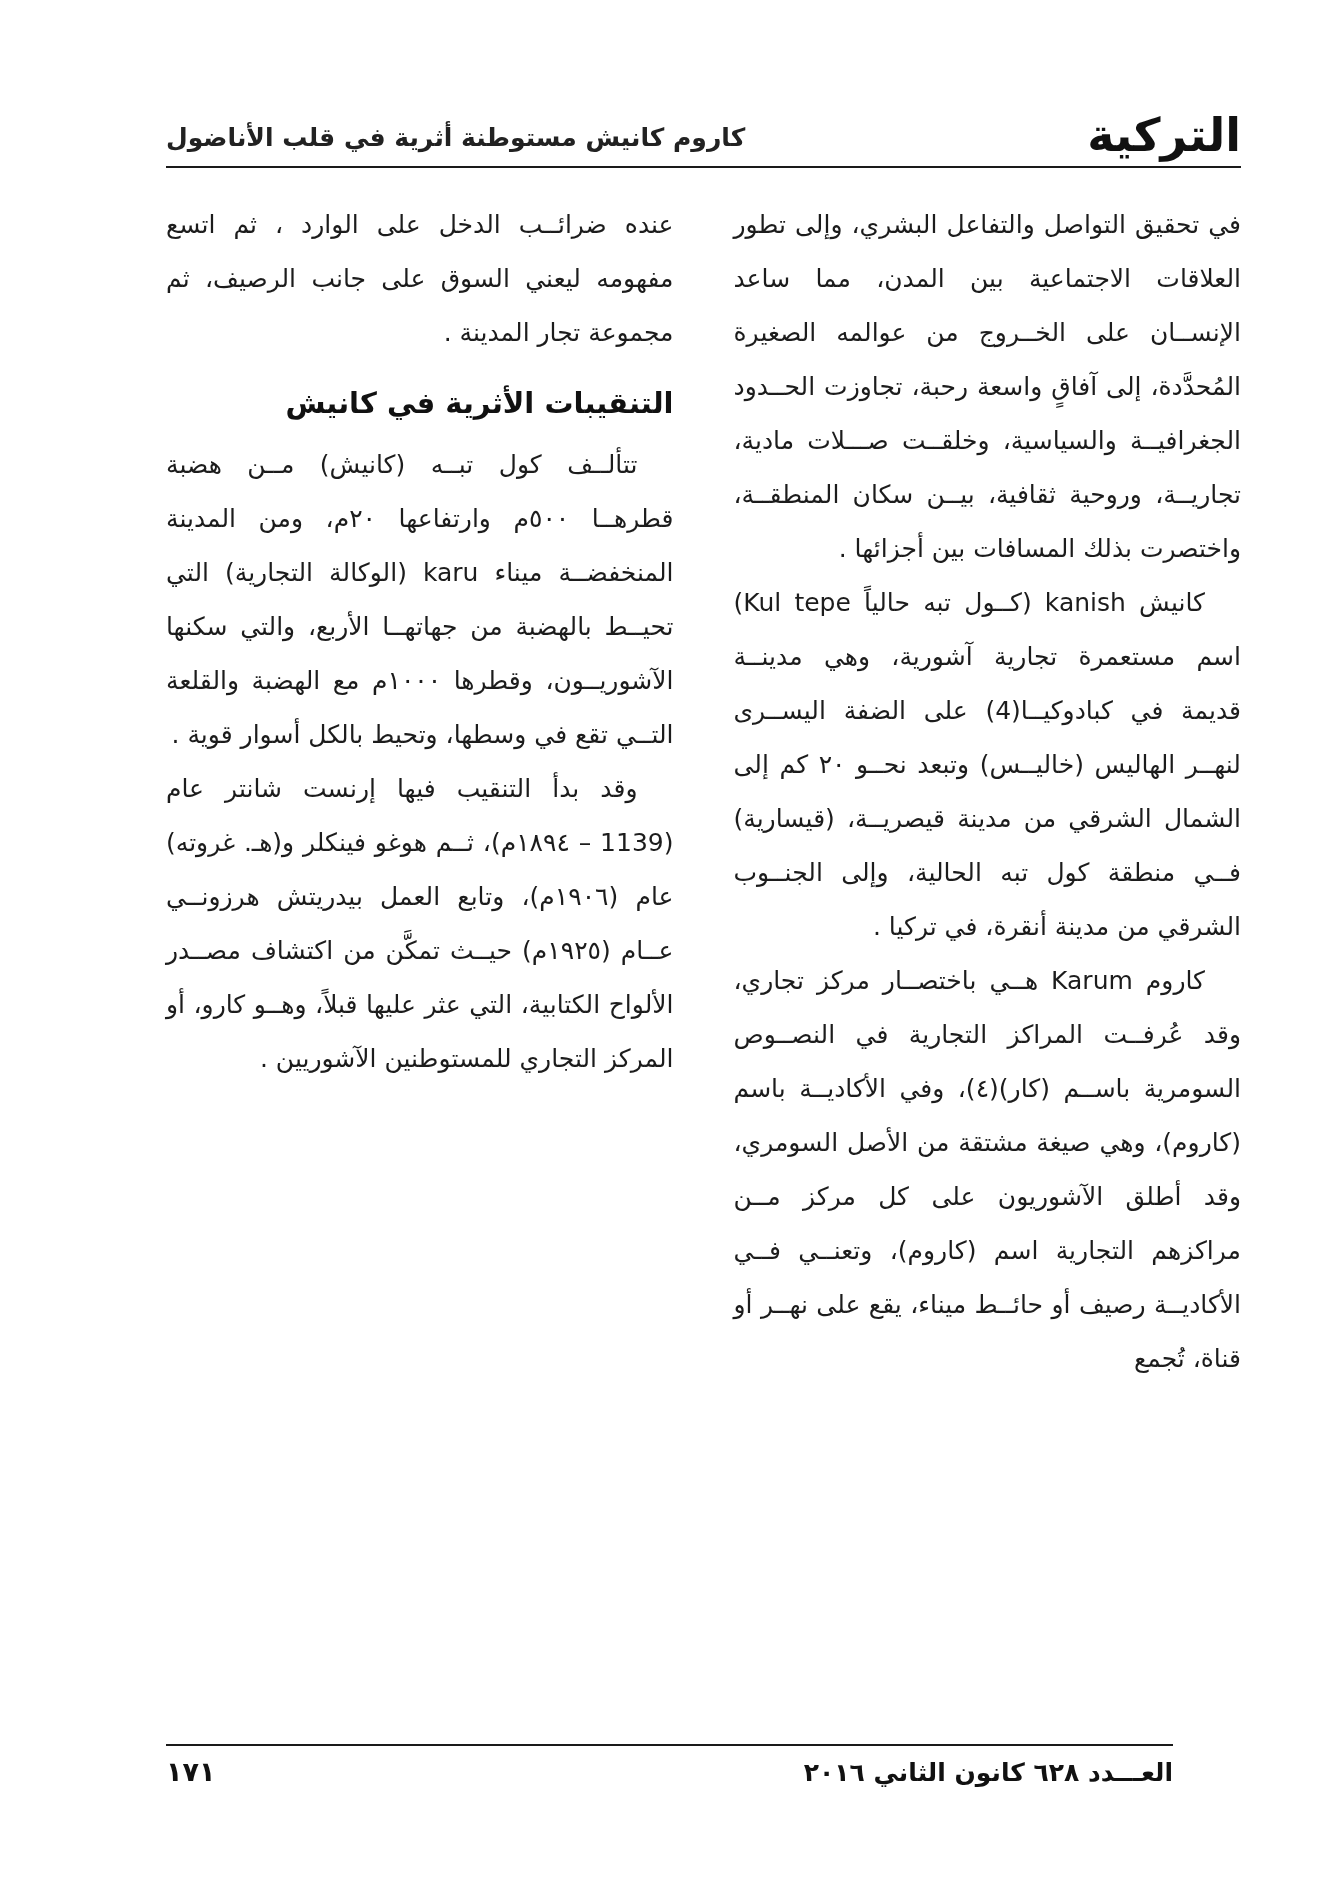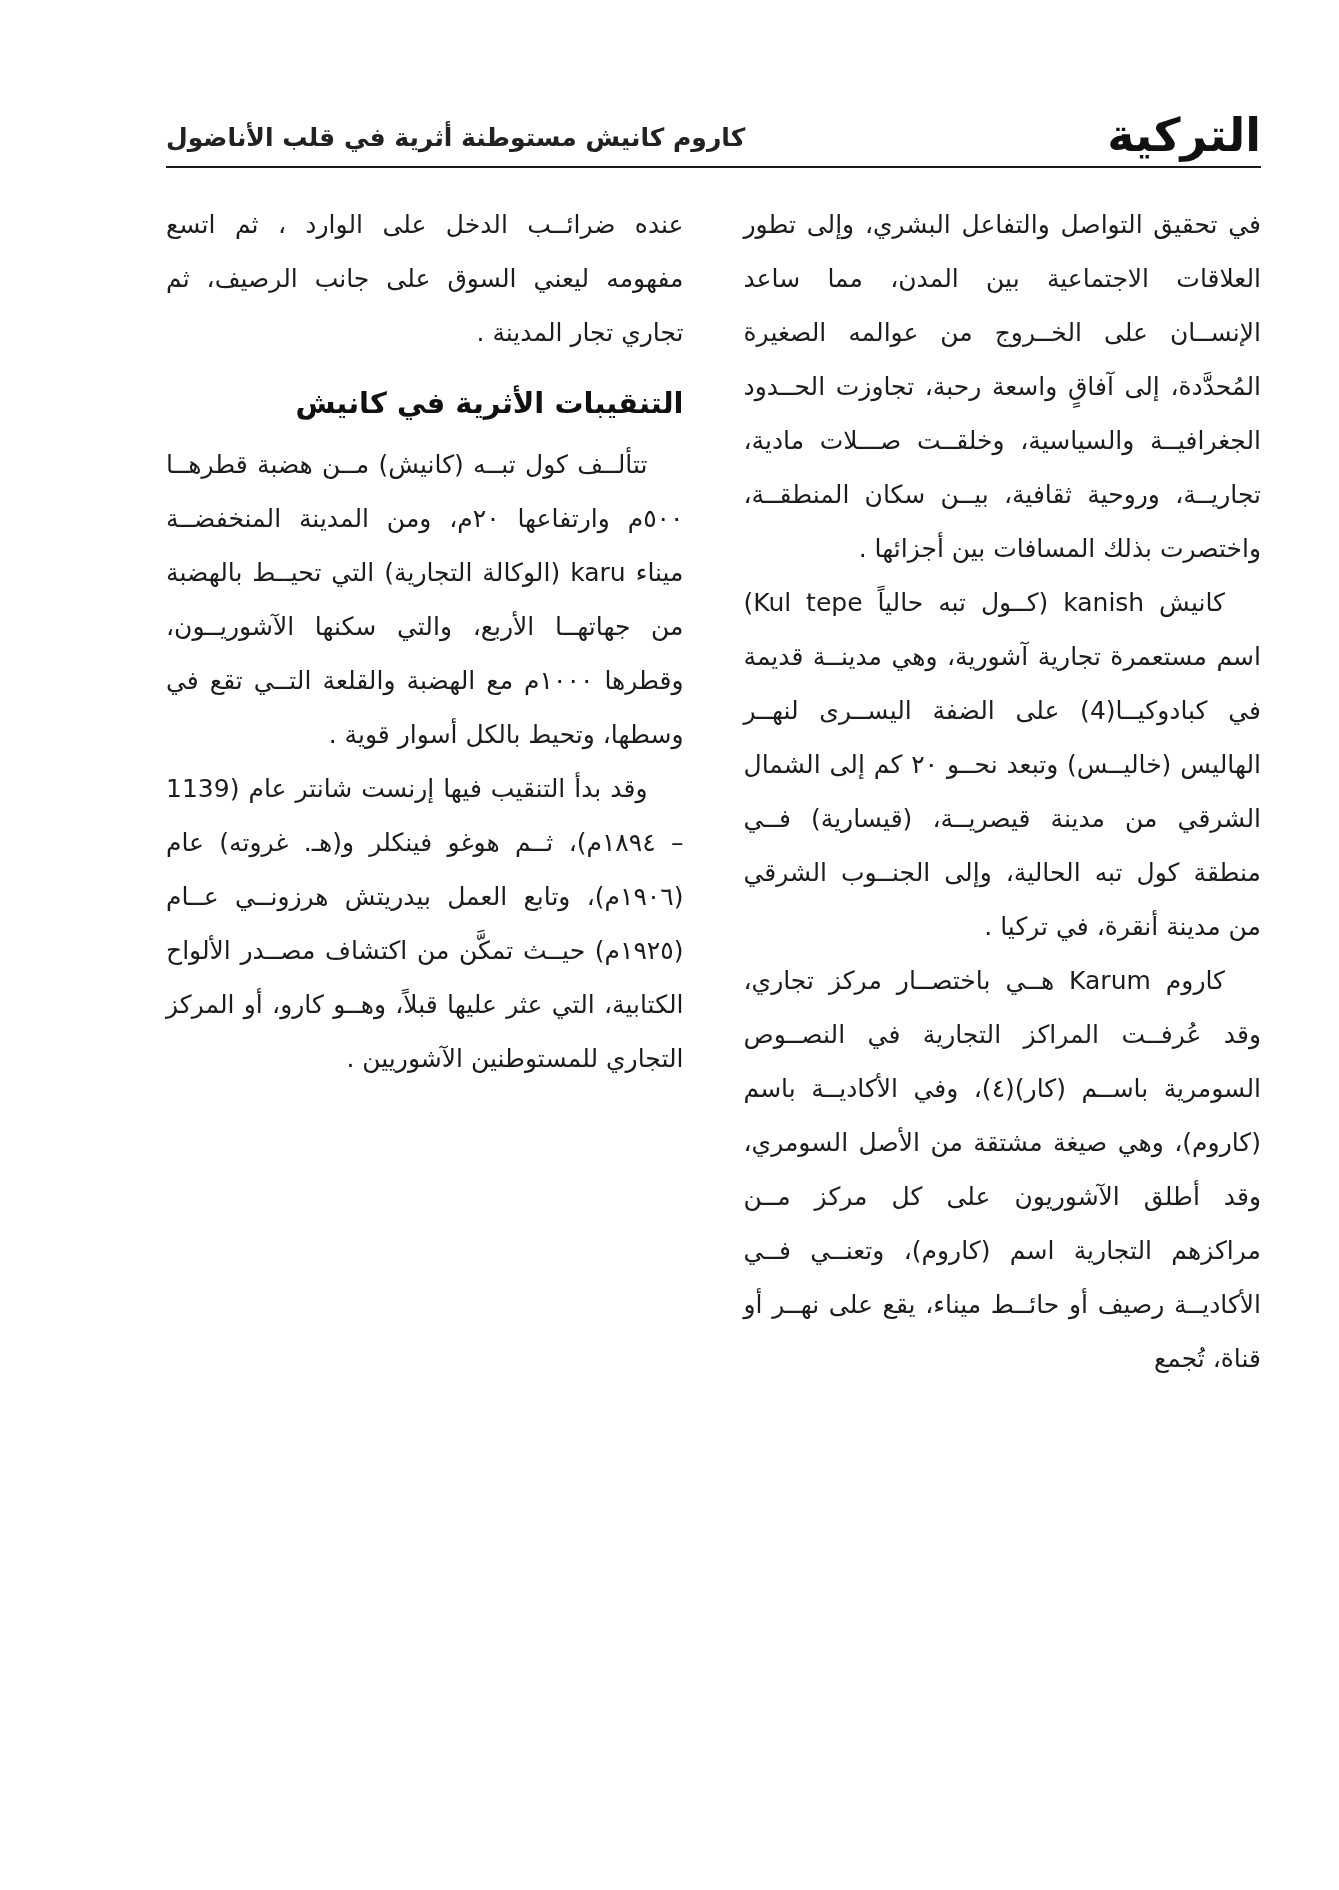--- a/index.html
+++ b/index.html
@@ -7,21 +7,21 @@
   body {
     font-family: "DejaVu Sans", sans-serif;
     color: #1c1c1c;
   }
   .page {
     position: relative;
     width: 1339px;
     height: 1890px;
     margin: 0 auto;
     background: #ffffff;
-    padding: 112px 78px 0 166px;
+    padding: 112px 98px 0 166px;
     overflow: hidden;
   }
   
   .page-header {
     display: flex;
     justify-content: space-between;
     align-items: flex-end;
   }
   .article-title {
     direction: rtl;
@@ -121,22 +121,29 @@
 
   <main class="columns">
 
     <section class="col">
       <p class="no-indent">في تحقيق التواصل والتفاعل البشري، وإلى تطور العلاقات الاجتماعية بين المدن، مما ساعد الإنســان على الخــروج من عوالمه الصغيرة المُحدَّدة، إلى آفاقٍ واسعة رحبة، تجاوزت الحــدود الجغرافيــة والسياسية، وخلقــت صـــلات مادية، تجاريــة، وروحية ثقافية، بيــن سكان المنطقــة، واختصرت بذلك المسافات بين أجزائها .</p>
       <p>كانيش kanish (كــول تبه حالياً Kul tepe) اسم مستعمرة تجارية آشورية، وهي مدينــة قديمة في كبادوكيــا(4) على الضفة اليســرى لنهــر الهاليس (خاليــس) وتبعد نحــو ٢٠ كم إلى الشمال الشرقي من مدينة قيصريــة، (قيسارية) فــي منطقة كول تبه الحالية، وإلى الجنــوب الشرقي من مدينة أنقرة، في تركيا .</p>
       <p>كاروم Karum هــي باختصــار مركز تجاري، وقد عُرفــت المراكز التجارية في النصــوص السومرية باســم (كار)(٤)، وفي الأكاديــة باسم (كاروم)، وهي صيغة مشتقة من الأصل السومري، وقد أطلق الآشوريون على كل مركز مــن مراكزهم التجارية اسم (كاروم)، وتعنــي فــي الأكاديــة رصيف أو حائــط ميناء، يقع على نهــر أو قناة، تُجمع</p>
     </section>
 
     <section class="col">
-      <p class="no-indent">عنده ضرائــب الدخل على الوارد ، ثم اتسع مفهومه ليعني السوق على جانب الرصيف، ثم تجاري تجار المدينة .</p>
+      <p class="no-indent">عنده ضرائــب الدخل على الوارد ، ثم اتسع مفهومه ليعني السوق على جانب الرصيف، ثم مجموعة تجار المدينة .</p>
       <h2 class="section-heading">التنقيبات الأثرية في كانيش</h2>
       <p>تتألــف كول تبــه (كانيش) مــن هضبة قطرهــا ٥٠٠م وارتفاعها ٢٠م، ومن المدينة المنخفضــة ميناء karu (الوكالة التجارية) التي تحيــط بالهضبة من جهاتهــا الأربع، والتي سكنها الآشوريــون، وقطرها ١٠٠٠م مع الهضبة والقلعة التــي تقع في وسطها، وتحيط بالكل أسوار قوية .</p>
       <p>وقد بدأ التنقيب فيها إرنست شانتر عام (1139 – ١٨٩٤م)، ثــم هوغو فينكلر و(هـ. غروته) عام (١٩٠٦م)، وتابع العمل بيدريتش هرزونــي عــام (١٩٢٥م) حيــث تمكَّن من اكتشاف مصــدر الألواح الكتابية، التي عثر عليها قبلاً، وهــو كارو، أو المركز التجاري للمستوطنين الآشوريين .</p>
     </section>
 
   </main>
 
+  <footer class="page-footer">
+    <div class="rule footer-rule"></div>
+    <div class="footer-row">
+      <span class="page-number">١٧١</span>
+      <span class="issue-line">العـــدد ٦٢٨ كانون الثاني ٢٠١٦</span>
+    </div>
+  </footer>
 
 </div>
 
 </body></html>

